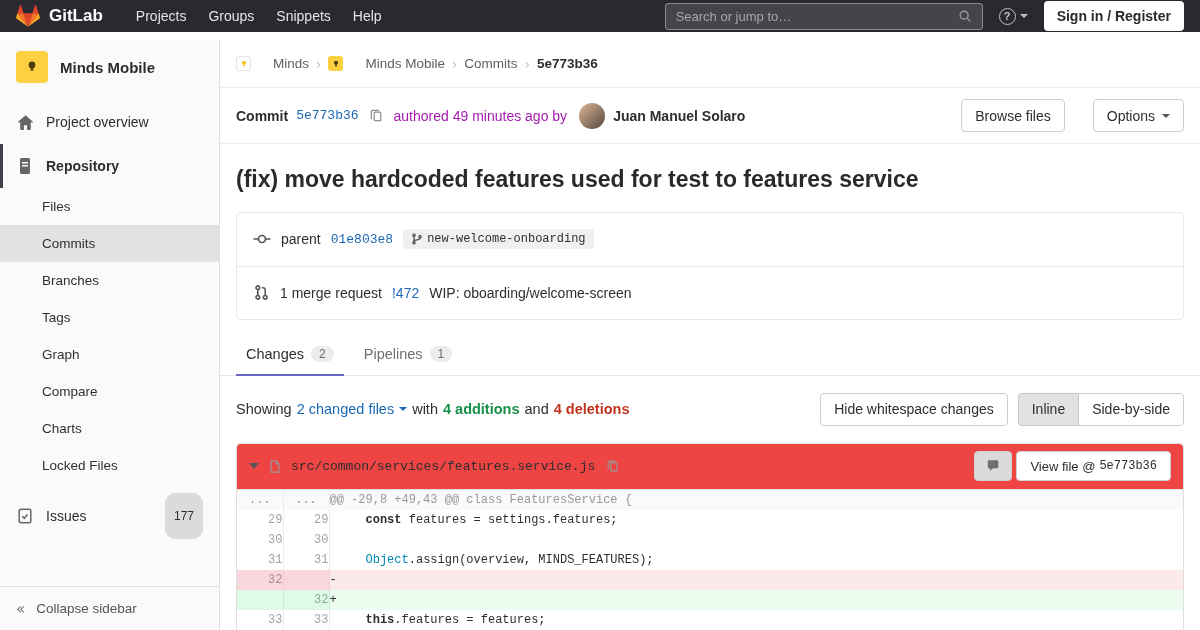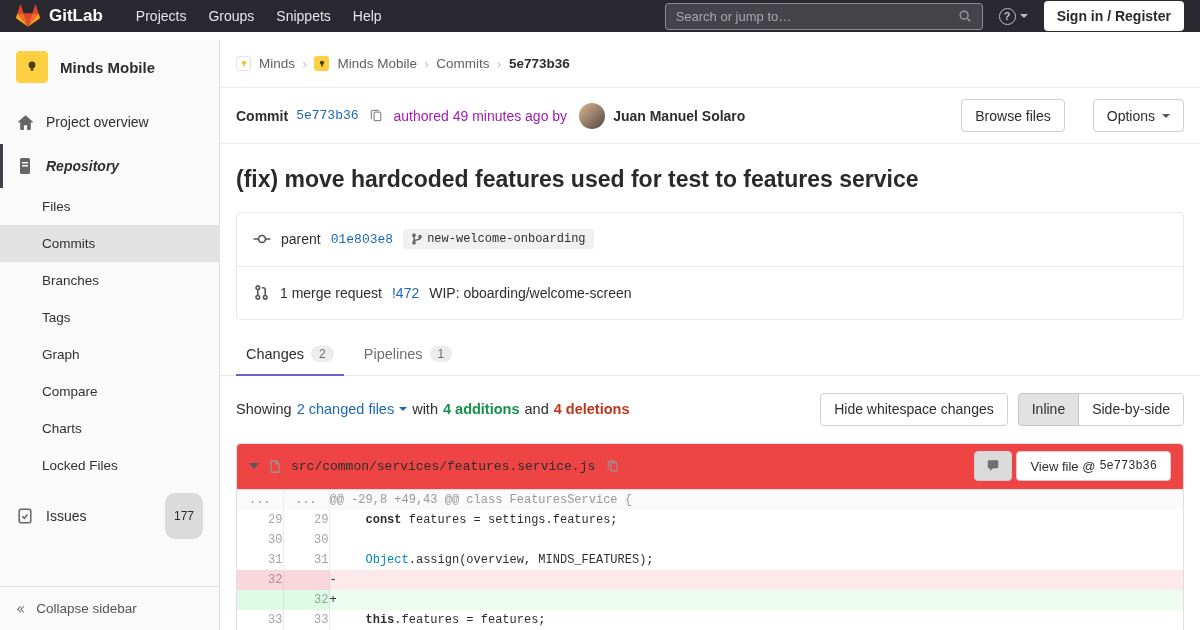--- a/index.html
+++ b/index.html
@@ -33,37 +33,37 @@
   .sidebar { position:fixed; top:40px; left:0; bottom:0; width:220px; background:#fafafa;
     border-right:1px solid #e1e1e1; }
   .ctx { display:flex; align-items:center; gap:12px; padding:11px 16px; }
   .ctx-avatar { width:32px; height:32px; border-radius:4px; background:#fcd040;
     display:flex; align-items:center; justify-content:center; }
   .ctx-name { font-size:15px; font-weight:600; color:#2e2e2e; }
   .side-nav { margin-top:6px; }
   .nav-item { position:relative; display:flex; align-items:center; gap:12px; height:44px;
     padding:0 16px; font-size:14px; color:#2e2e2e; cursor:pointer; }
   .nav-item .icn { width:18px; display:flex; justify-content:center; }
-  .nav-item.active { font-weight:700;font-style:italic; }
+  .nav-item.active { font-weight:700; }
   .nav-item.active::before { content:""; position:absolute; left:0; top:0; bottom:0; width:3px; background:#404048; }
   .subitem { height:37px; display:flex; align-items:center; padding:0 16px 0 42px;
     font-size:13.5px; color:#303030; cursor:pointer; }
   .subitem.active { background:#e2e2e2; }
   .issues-item { margin-top:10px; }
   .count-badge { margin-left:auto; background:#dbdbdb; color:#2e2e2e; border-radius:10px;
     font-size:12px; padding:16px 9px; }
   .collapse-bar { position:absolute; left:0; right:0; bottom:0; height:44px; border-top:1px solid #e1e1e1;
     display:flex; align-items:center; gap:11px; padding:0 16px; font-size:13.5px; color:#555; cursor:pointer; }
   .collapse-glyph { font-size:15px; color:#707070; font-family:"DejaVu Sans",sans-serif; }
 
   
   .content { position:absolute; top:40px; left:220px; width:980px; bottom:0; overflow:hidden; background:#fff; }
   .breadcrumbs { height:48px; display:flex; align-items:center; gap:7px; padding:0 16px;
     border-bottom:1px solid #ececec; font-size:13.5px; color:#5f5f5f; }
-  .crumb { display:flex; align-items:center; gap:8px; cursor:pointer; }
+  .crumb { display:flex; align-items:center; gap:22px; cursor:pointer; }
   .crumb-avatar { width:15px; height:15px; border-radius:3px; display:flex; align-items:center; justify-content:center; }
   .crumb-avatar.group { background:#fff; border:1px solid #e3e3e3; }
   .crumb-avatar.project { background:#fcd040; }
   .sep { color:#c2c2c2; font-family:"DejaVu Sans",sans-serif; }
   .crumb-current { color:#2e2e2e; font-weight:600; }
 
   .commit-bar { display:flex; align-items:center; padding:11px 16px; border-bottom:1px solid #ececec; }
   .commit-meta { display:flex; align-items:center; gap:8px; }
   .commit-label { font-weight:700; }
   .sha-link { color:#1b69b6; font-family:"Liberation Mono","DejaVu Sans Mono",monospace; font-size:13px; cursor:pointer; }

